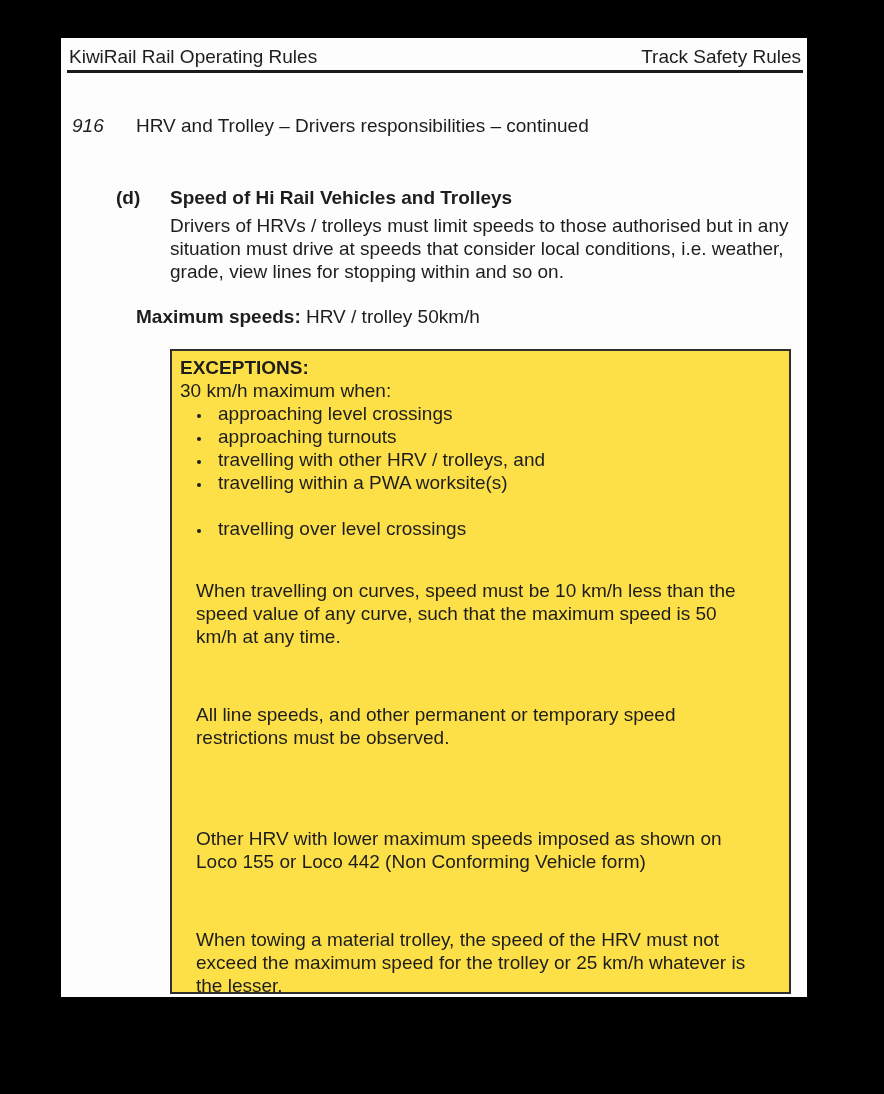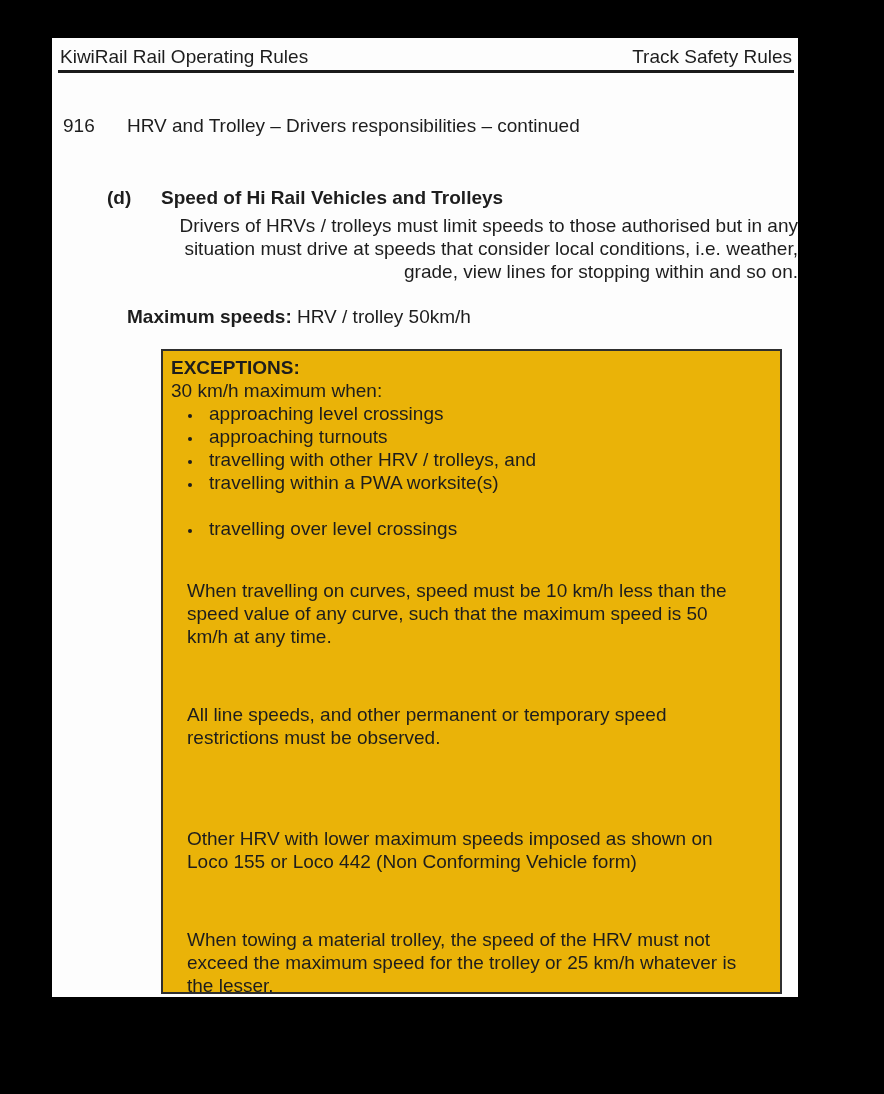--- a/index.html
+++ b/index.html
@@ -6,21 +6,21 @@
     margin: 0;
     padding: 0;
     width: 884px;
     height: 1094px;
     background: #000000;
     overflow: hidden;
     font-family: "Liberation Sans", sans-serif;
   }
   .page {
     position: absolute;
-    left: 52px;
+    left: 61px;
     top: 38px;
     width: 746px;
     height: 959px;
     background: #fdfdfd;
     color: #1d1d1d;
     font-size: 19px;
     box-sizing: border-box;
   }
   .doc-header {
     display: flex;
@@ -30,46 +30,45 @@
     border-bottom: 3px solid #1a1a1a;
     line-height: 20px;
     font-size: 19px;
   }
   .section-row {
     display: flex;
     margin-top: 42px;
     padding-left: 11px;
     line-height: 21px;
   }
-  .section-number { width: 64px; flex: 0 0 auto; }
+  .section-number { width: 64px; flex: 0 0 auto; font-style: italic; }
   .subsection-row {
     display: flex;
     margin-top: 51px;
     padding-left: 55px;
     font-weight: bold;
     line-height: 21px;
   }
   .subsection-label { width: 54px; flex: 0 0 auto; }
   .intro-para {
     margin: 6px 0 0 109px;
     max-width: 672px;
     line-height: 23px;
-    text-align: right;
   }
   .max-speeds {
     margin: 22px 0 0 75px;
     line-height: 23px;
   }
   .max-speeds .bold { font-weight: bold; }
   .exceptions-box {
     box-sizing: border-box;
     margin: 21px 0 0 109px;
     width: 621px;
     height: 645px;
-    background: #eab308;
+    background: #fde047;
     border: 2px solid #2f2f2f;
     padding: 5px 10px 0 8px;
     line-height: 23px;
     overflow: hidden;
   }
   .exceptions-heading { font-weight: bold; }
   .exceptions-box ul {
     margin: 0;
     padding-left: 32px;
   }

